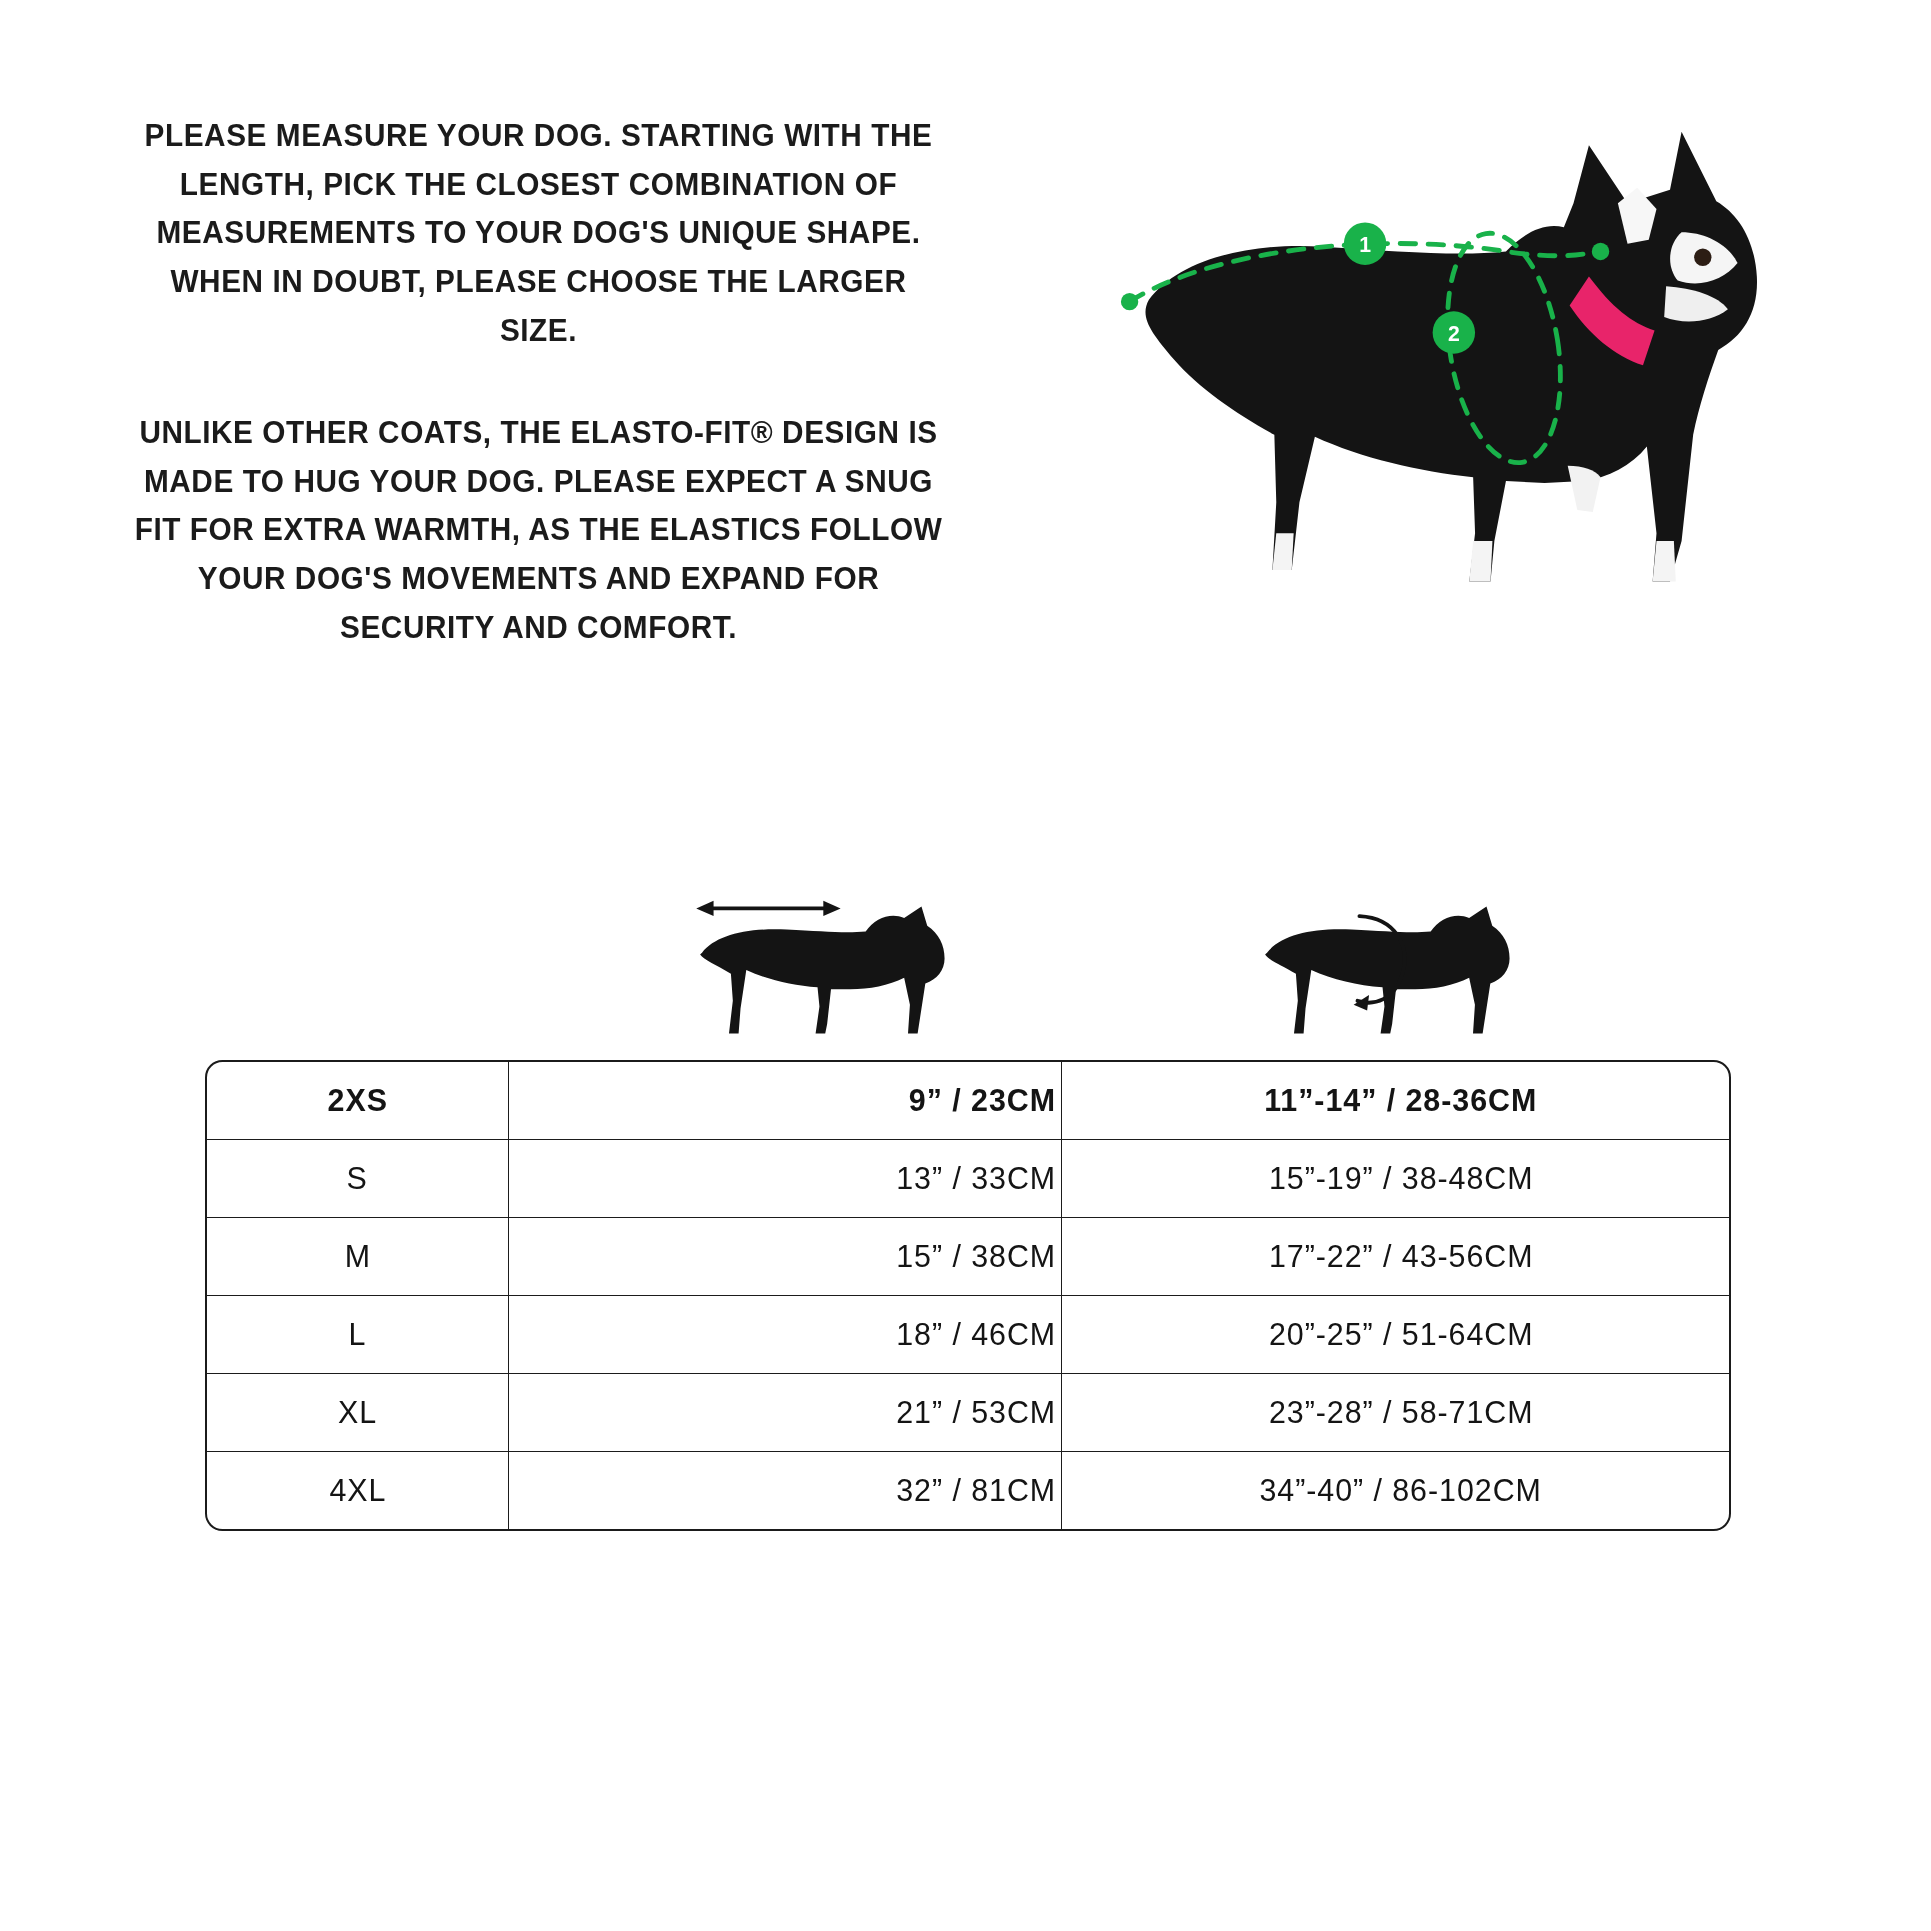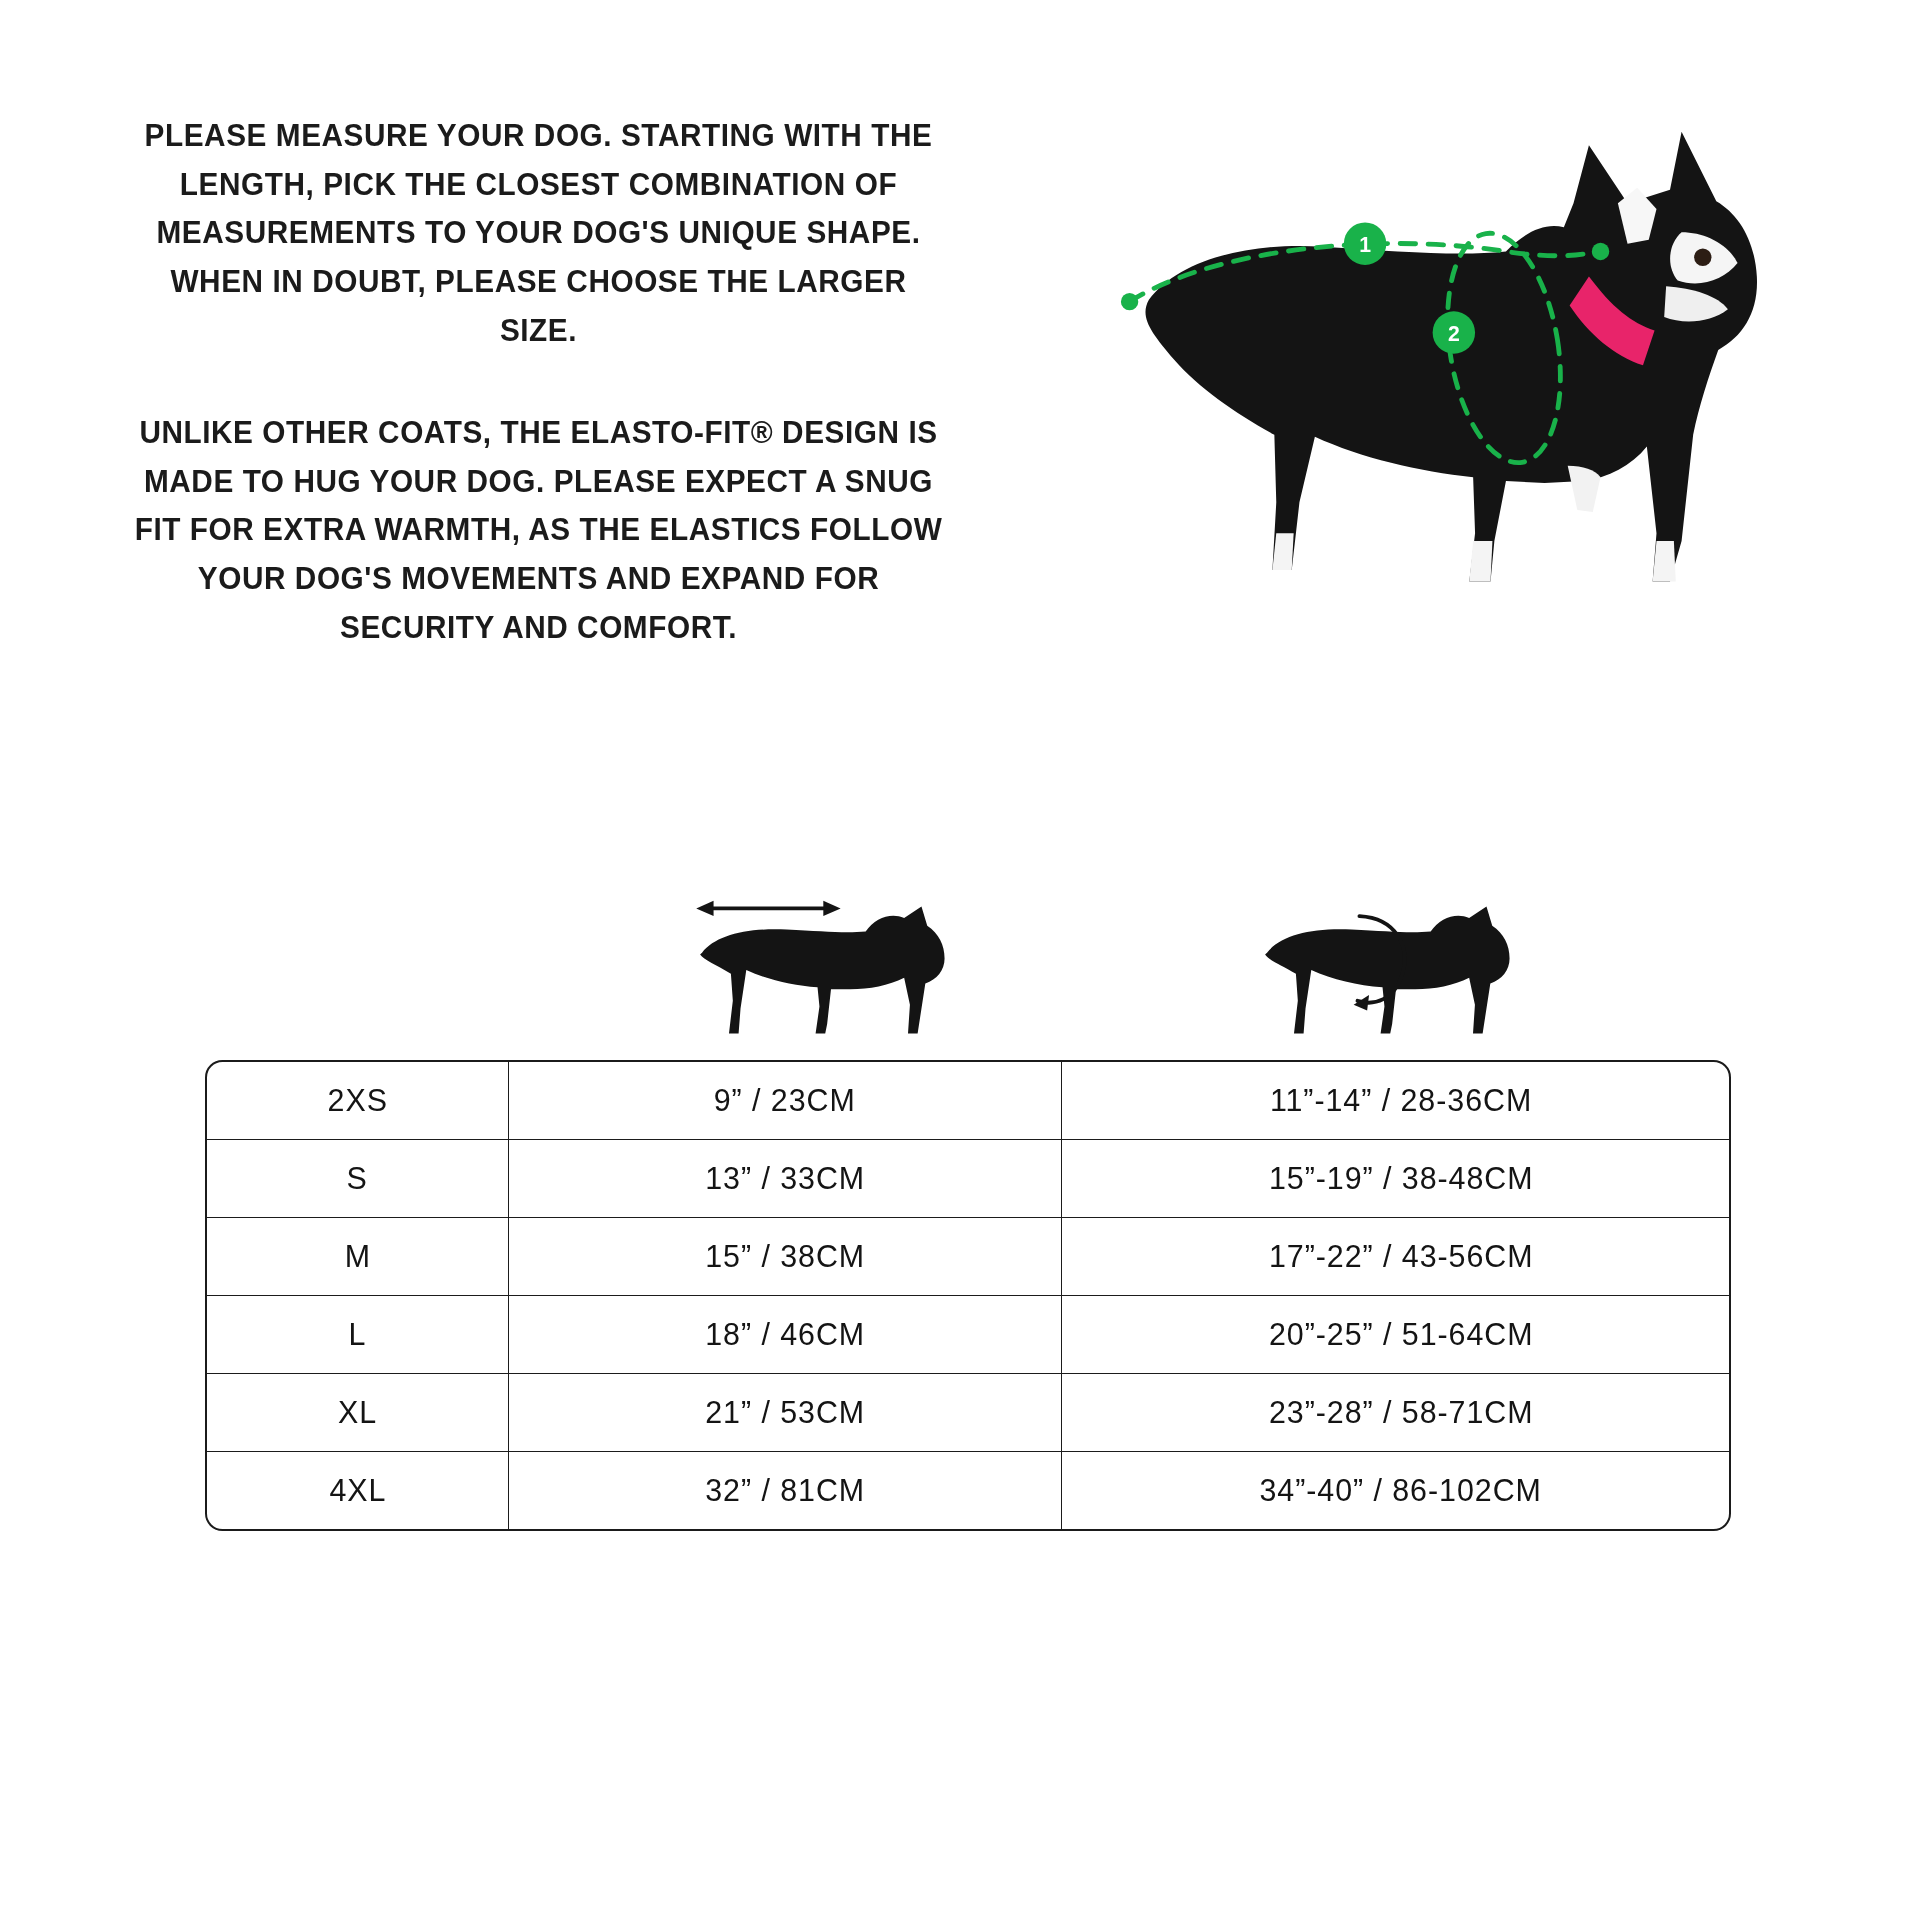--- a/index.html
+++ b/index.html
@@ -87,24 +87,24 @@
     height: 75px;
     text-align: center;
     vertical-align: middle;
     font-size: 32px;
     letter-spacing: 1px;
     font-family: "Liberation Sans Narrow", "Liberation Sans", sans-serif;
     font-weight: 400;
     color: #141414;
   }
   table.sizes tr td:first-child { width: 299px; }
-  table.sizes tr td:nth-child(2) { width: 550px; }
+  table.sizes tr td:nth-child(2) { width: 550px; text-align: right; }
   table.sizes tr td:nth-child(3) { width: 676px; }
 
-  table.sizes tr:first-child td { border-top: none; }
+  table.sizes tr:first-child td { border-top: none; font-weight: bold; }
   table.sizes tr:last-child td { border-bottom: none; text-decoration: underline; }
   table.sizes tr td:first-child { border-left: none; }
   table.sizes tr td:last-child { border-right: none; }
 
   .cell-val { display: inline-block; transform: scaleX(0.95); }
 </style>
 </head>
 <body>
 
 <div class="intro">

